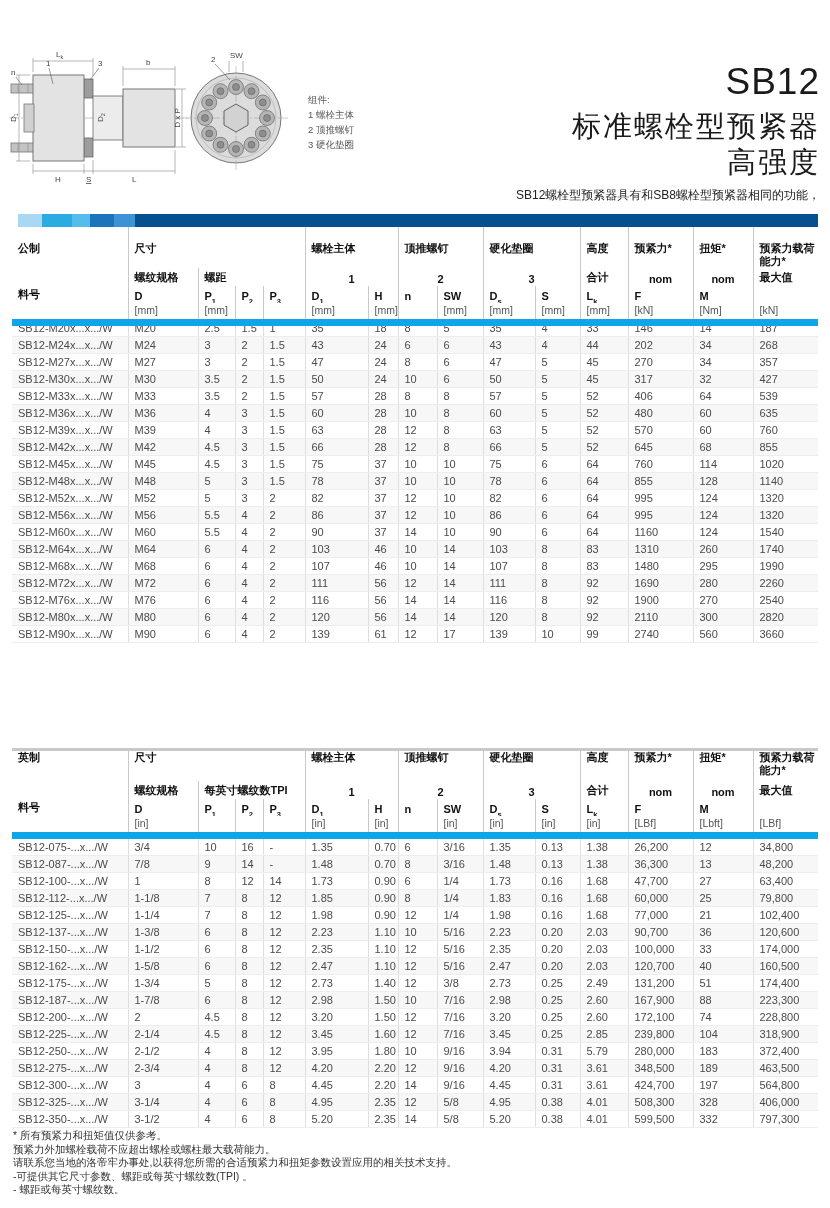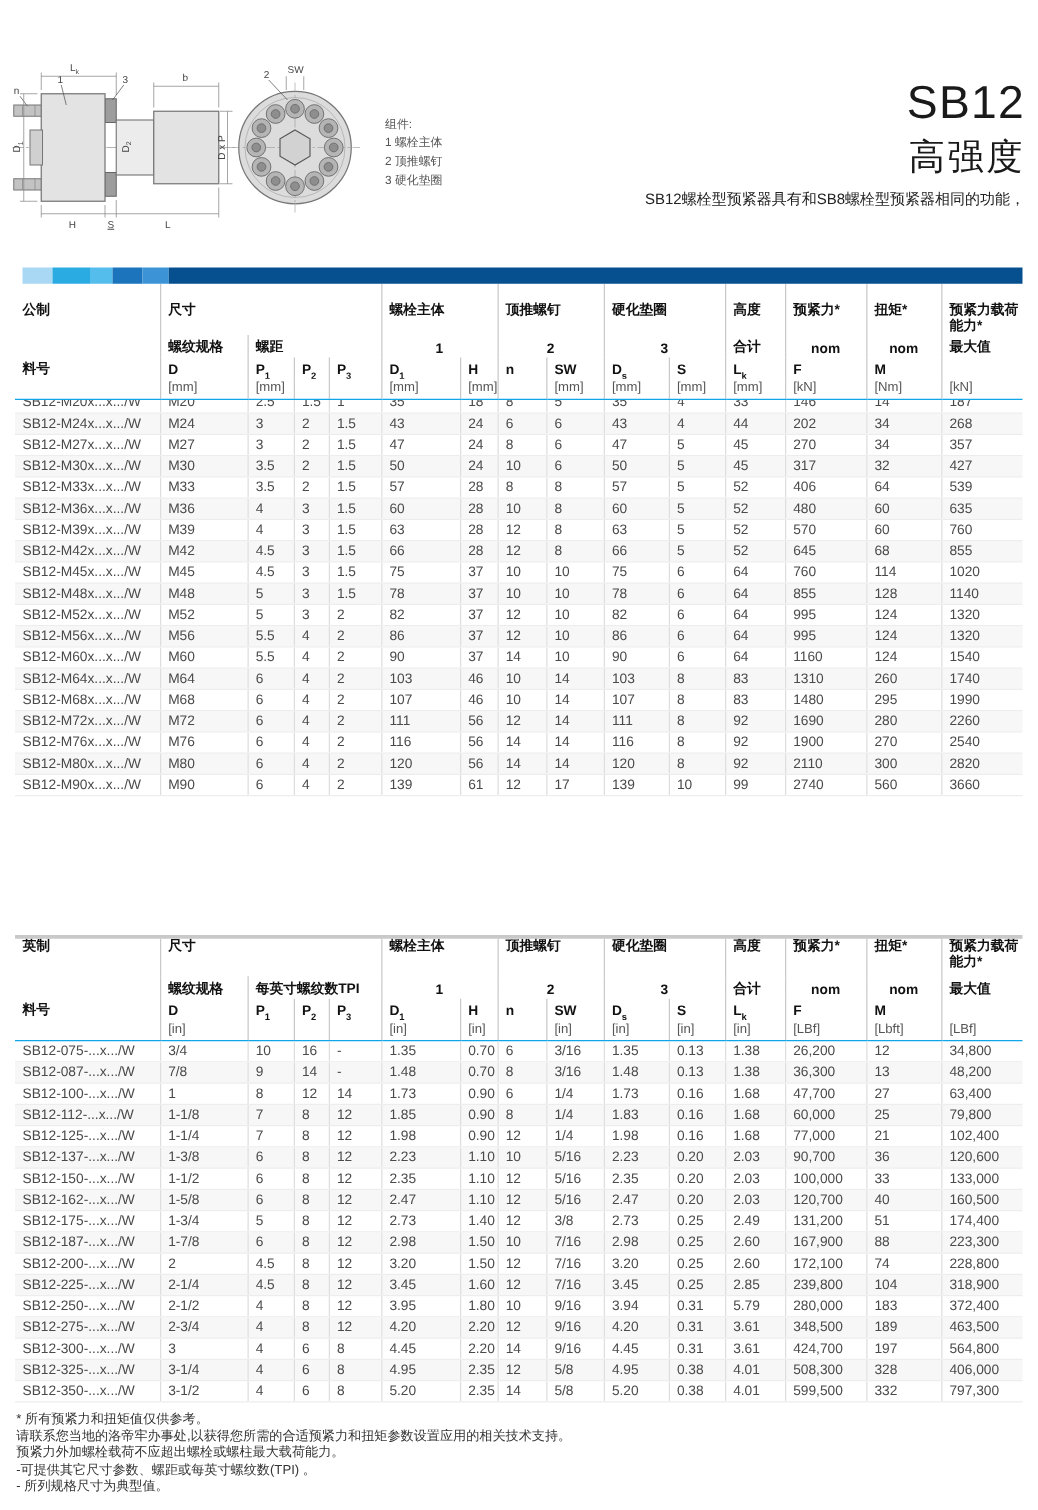--- a/index.html
+++ b/index.html
@@ -27,21 +27,21 @@
   .brandbar .main { flex:1; }
   table { width:806px; table-layout:fixed; border-collapse:collapse; }
   th { font-weight:bold; text-align:left; padding:0 0 0 6px; font-size:11px; color:#111;
        overflow:hidden; white-space:nowrap; }
   .h1 th { vertical-align:top; padding-top:15px; height:26px; line-height:13px; }
   #imperial-table .h1 th { height:30px; padding-top:0; }
   .h1 th.cap { white-space:normal; }
   .h2 th { height:17px; vertical-align:bottom; padding-bottom:1px;margin-top:36px; }
   .h3 th { height:16px; vertical-align:bottom; padding-bottom:1px; }
   .h4 th { height:15px; font-weight:normal; color:#555; font-size:10.5px; vertical-align:top; padding-top:1px; }
-  thead tr.h4 th { border-bottom:1px solid #0ea5e9;margin-left:12px; }
+  thead tr.h4 th { border-bottom:7px solid #0ea5e9;margin-left:12px; }
   th.bl { border-left:1px solid #c9c9c9; }
   th.num, th.ctr { text-align:center; padding-left:0; }
   sub { font-size:7.5px; position:relative; top:1px; line-height:0; }
   tbody td { font-size:11px; color:#4a4a4a; height:16px; padding:0 0 0 6px;
              border-bottom:1px solid #ededed; overflow:hidden; white-space:nowrap; }
   tbody td.bl { border-left:1px solid #dedede; }
   tbody tr.alt td { background:#f7f7f7; }
   .cv { line-height:16px; }
   tbody tr.clipped td { height:10px; }
   tbody tr.clipped .cv { height:10px; display:flex; align-items:flex-end; overflow:hidden; }
@@ -155,20 +155,21 @@
 
 <div class="legend">
   <div>组件:</div>
   <div>1 螺栓主体</div>
   <div>2 顶推螺钉</div>
   <div>3 硬化垫圈</div>
 </div>
 
 <div class="titleblock">
   <div class="t-main">SB12</div>
+  <div class="t-sub">标准螺栓型预紧器</div>
   <div class="t-sub">高强度</div>
   <div class="t-desc">
     <div>SB12螺栓型预紧器具有和SB8螺栓型预紧器相同的功能，</div>
   </div>
 </div>
 
 <div class="dtable" id="metric-table">
   <div class="brandbar">
       <div class="seg" style="width: 6px; background: rgb(255, 255, 255);"></div>
       <div class="seg" style="width: 24px; background: rgb(169, 216, 244);"></div>
@@ -1551,21 +1552,21 @@
           <td class="bl">
             <div class="cv">2.03</div>
           </td>
           <td class="bl">
             <div class="cv">100,000</div>
           </td>
           <td class="bl">
             <div class="cv">33</div>
           </td>
           <td class="bl">
-            <div class="cv">133,000</div>
+            <div class="cv">174,000</div>
           </td>
         </tr>
         <tr class="alt">
           <td>
             <div class="cv">SB12-162-...x.../W</div>
           </td>
           <td class="bl">
             <div class="cv">1-5/8</div>
           </td>
           <td class="bl">
@@ -2030,17 +2031,17 @@
           <td class="bl">
             <div class="cv">797,300</div>
           </td>
         </tr>
       </tbody>
   </table>
 </div>
 
 <div class="footnotes">
   <div>* 所有预紧力和扭矩值仅供参考。</div>
+  <div>预紧力外加螺栓载荷不应超出螺栓或螺柱最大载荷能力。</div>
   <div>请联系您当地的洛帝牢办事处,以获得您所需的合适预紧力和扭矩参数设置应用的相关技术支持。</div>
-  <div>预紧力外加螺栓载荷不应超出螺栓或螺柱最大载荷能力。</div>
   <div>-可提供其它尺寸参数、螺距或每英寸螺纹数(TPI) 。</div>
-  <div>- 所列规格尺寸为典型值。</div>
+  <div>- 螺距或每英寸螺纹数。</div>
 </div>
 
 </body></html>

